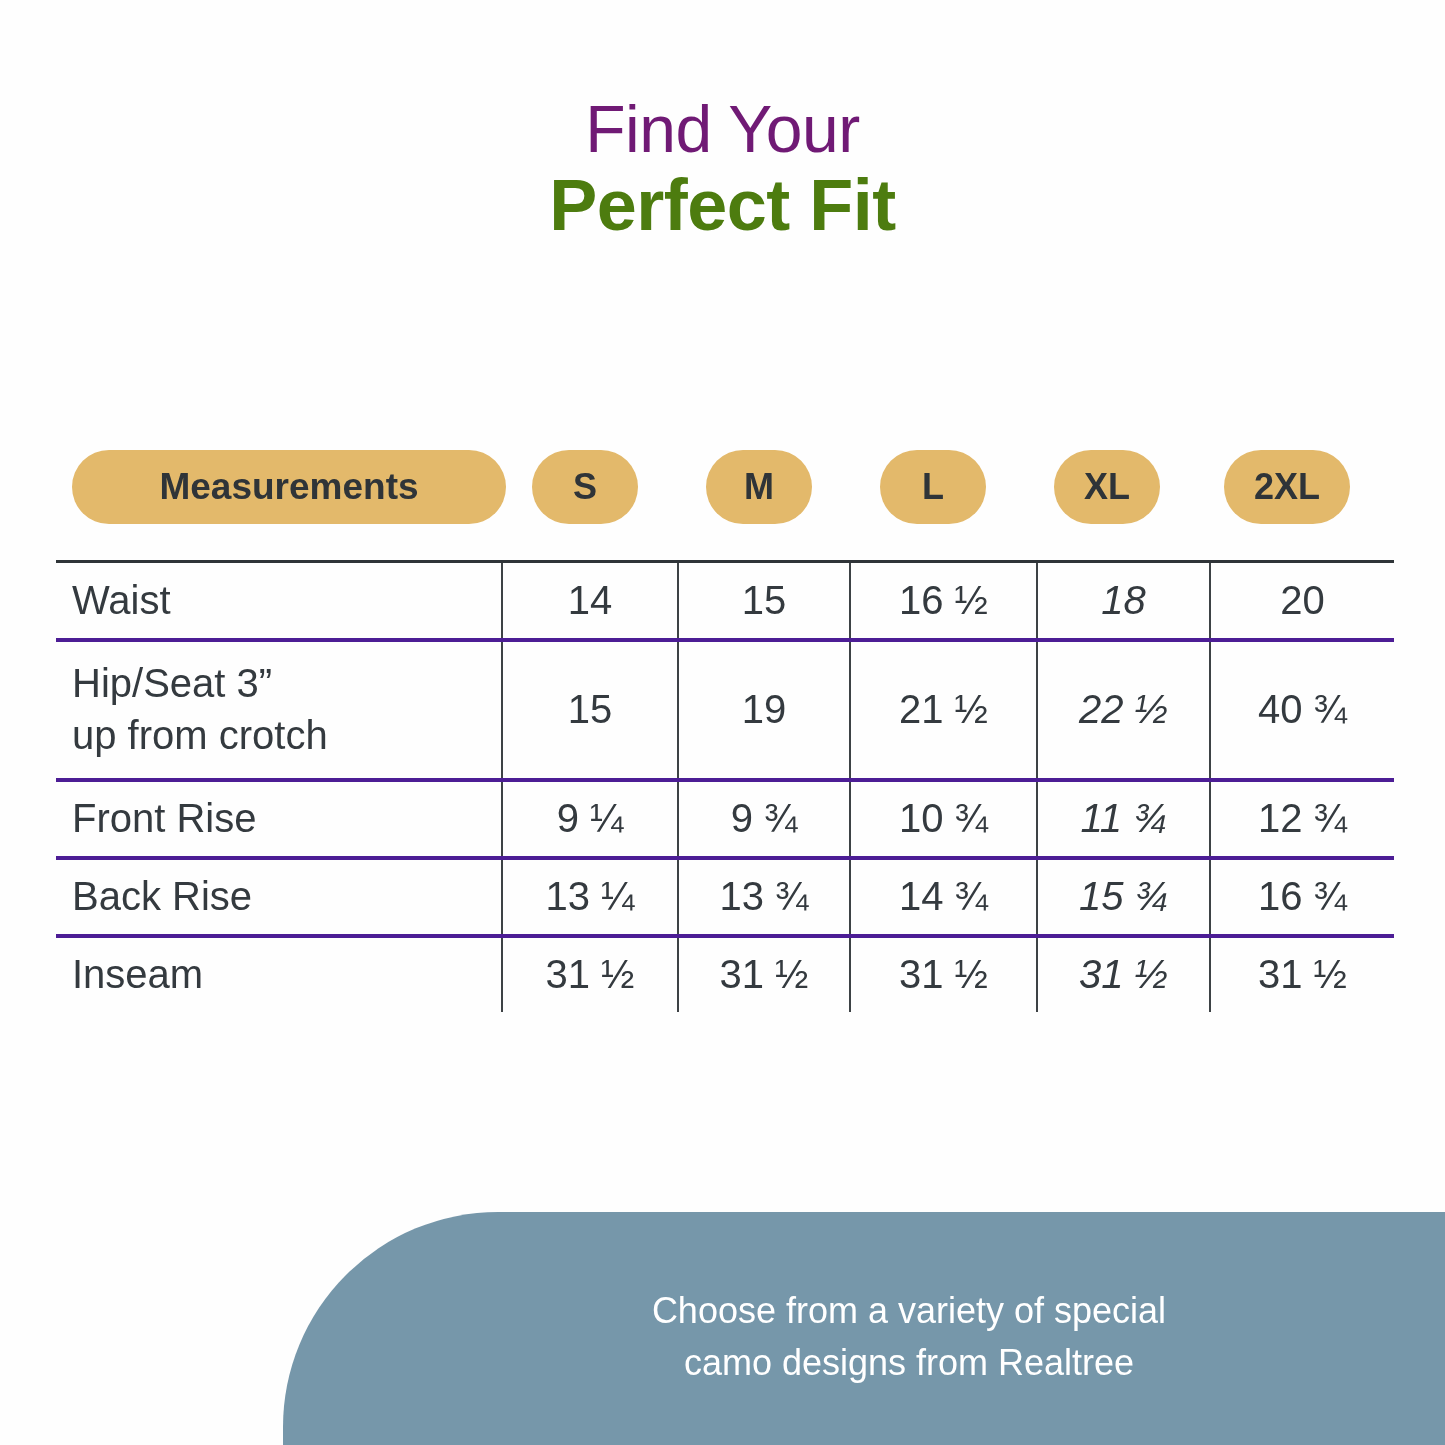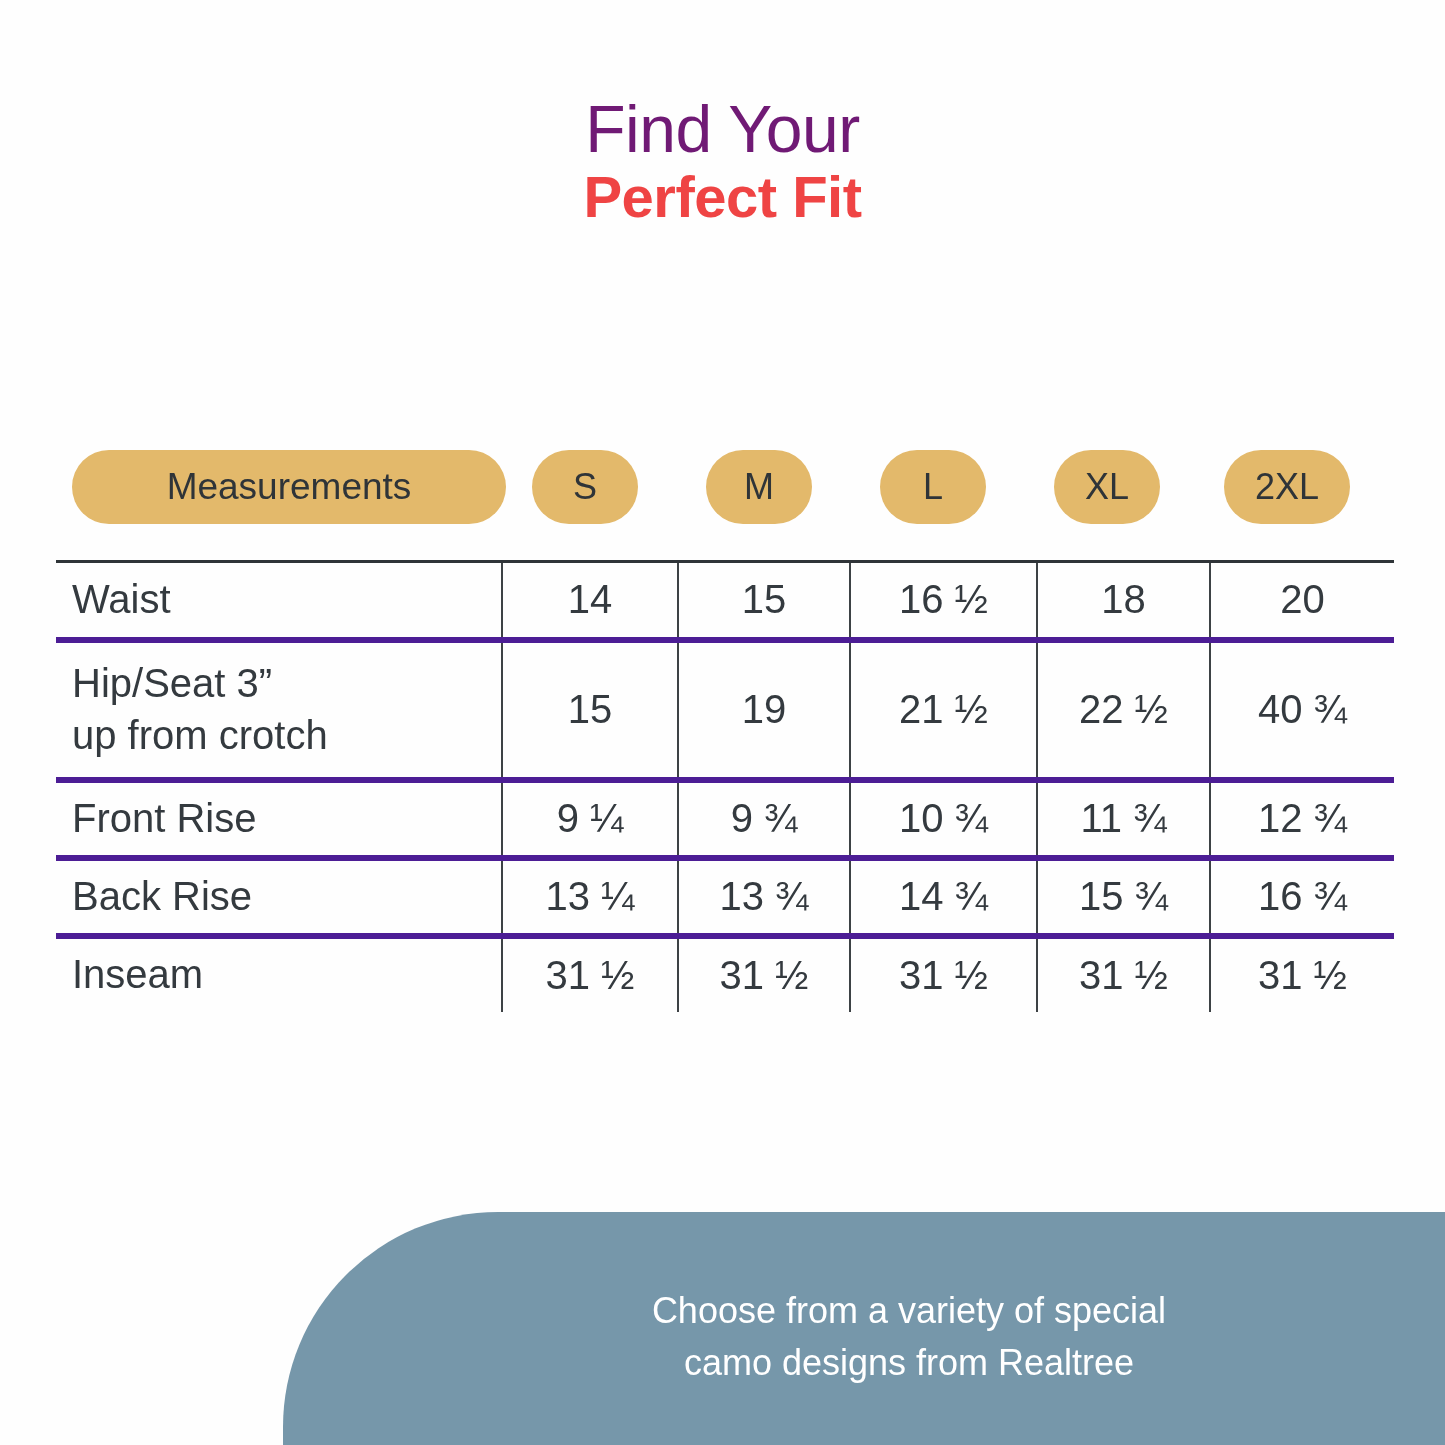--- a/index.html
+++ b/index.html
@@ -26,45 +26,45 @@
     text-align: center;
   }
   .heading-line1 {
     font-size: 66px;
     font-weight: 400;
     line-height: 1.02;
     color: #701a75;
     letter-spacing: -0.5px;
   }
   .heading-line2 {
-    font-size: 58px;
+    font-size: 72px;
     font-weight: 700;
     line-height: 1.18;
-    color: #ef4444;
+    color: #4d7c0f;
     letter-spacing: -0.5px;
   }
 
   
   .pill-row {
     position: absolute;
     top: 450px;
     left: 56px;
     width: 1324px;
     height: 74px;
   }
   .pill {
     position: absolute;
     top: 0;
     height: 74px;
     background: #E3B96B;
     border-radius: 40px;
     display: flex;
     align-items: center;
     justify-content: center;
-    font-weight: 400;
+    font-weight: 700;
     color: #2F3438;
   }
   .pill-measurements {
     left: 16px;
     width: 434px;
     font-size: 37px;
   }
   .pill-size { font-size: 36px; width: 106px; }
   .pill-s   { left: 476px; }
   .pill-m   { left: 650px; }
@@ -74,21 +74,21 @@
 
   
   .size-table {
     position: absolute;
     top: 560px;
     left: 56px;
     width: 1324px;
     border-collapse: collapse;
     table-layout: fixed;
   }
-  .size-table tr { border-bottom: 6px solid #4c1d95; }
+  .size-table tr { border-bottom: 4px solid #4c1d95; }
   .size-table tr:last-child { border-bottom: none; }
   .size-table td {
     font-size: 40px;
     color: #343A3F;
     text-align: center;
     vertical-align: middle;
     border-left: 2px solid #3D4245;
     padding: 0;
     height: 78px;
   }
@@ -96,21 +96,21 @@
   .size-table td.label {
     text-align: left;
     padding-left: 16px;
     border-left: none;
     line-height: 1.28;
   }
   .size-table td.c-label { width: 446px; }
   .size-table td.c-s  { width: 176px; }
   .size-table td.c-m  { width: 172px; }
   .size-table td.c-l  { width: 187px; }
-  .size-table td.c-xl { width: 173px; }
+  .size-table td.c-xl { width: 173px; font-style: italic; }
   .size-table td.c-2xl{ width: 184px; }
   .row-tall td { height: 140px; }
   .row-last td { height: 76px; padding-bottom: 0; }
 
   
   .banner {
     position: absolute;
     left: 283px;
     top: 1212px;
     width: 1162px;

